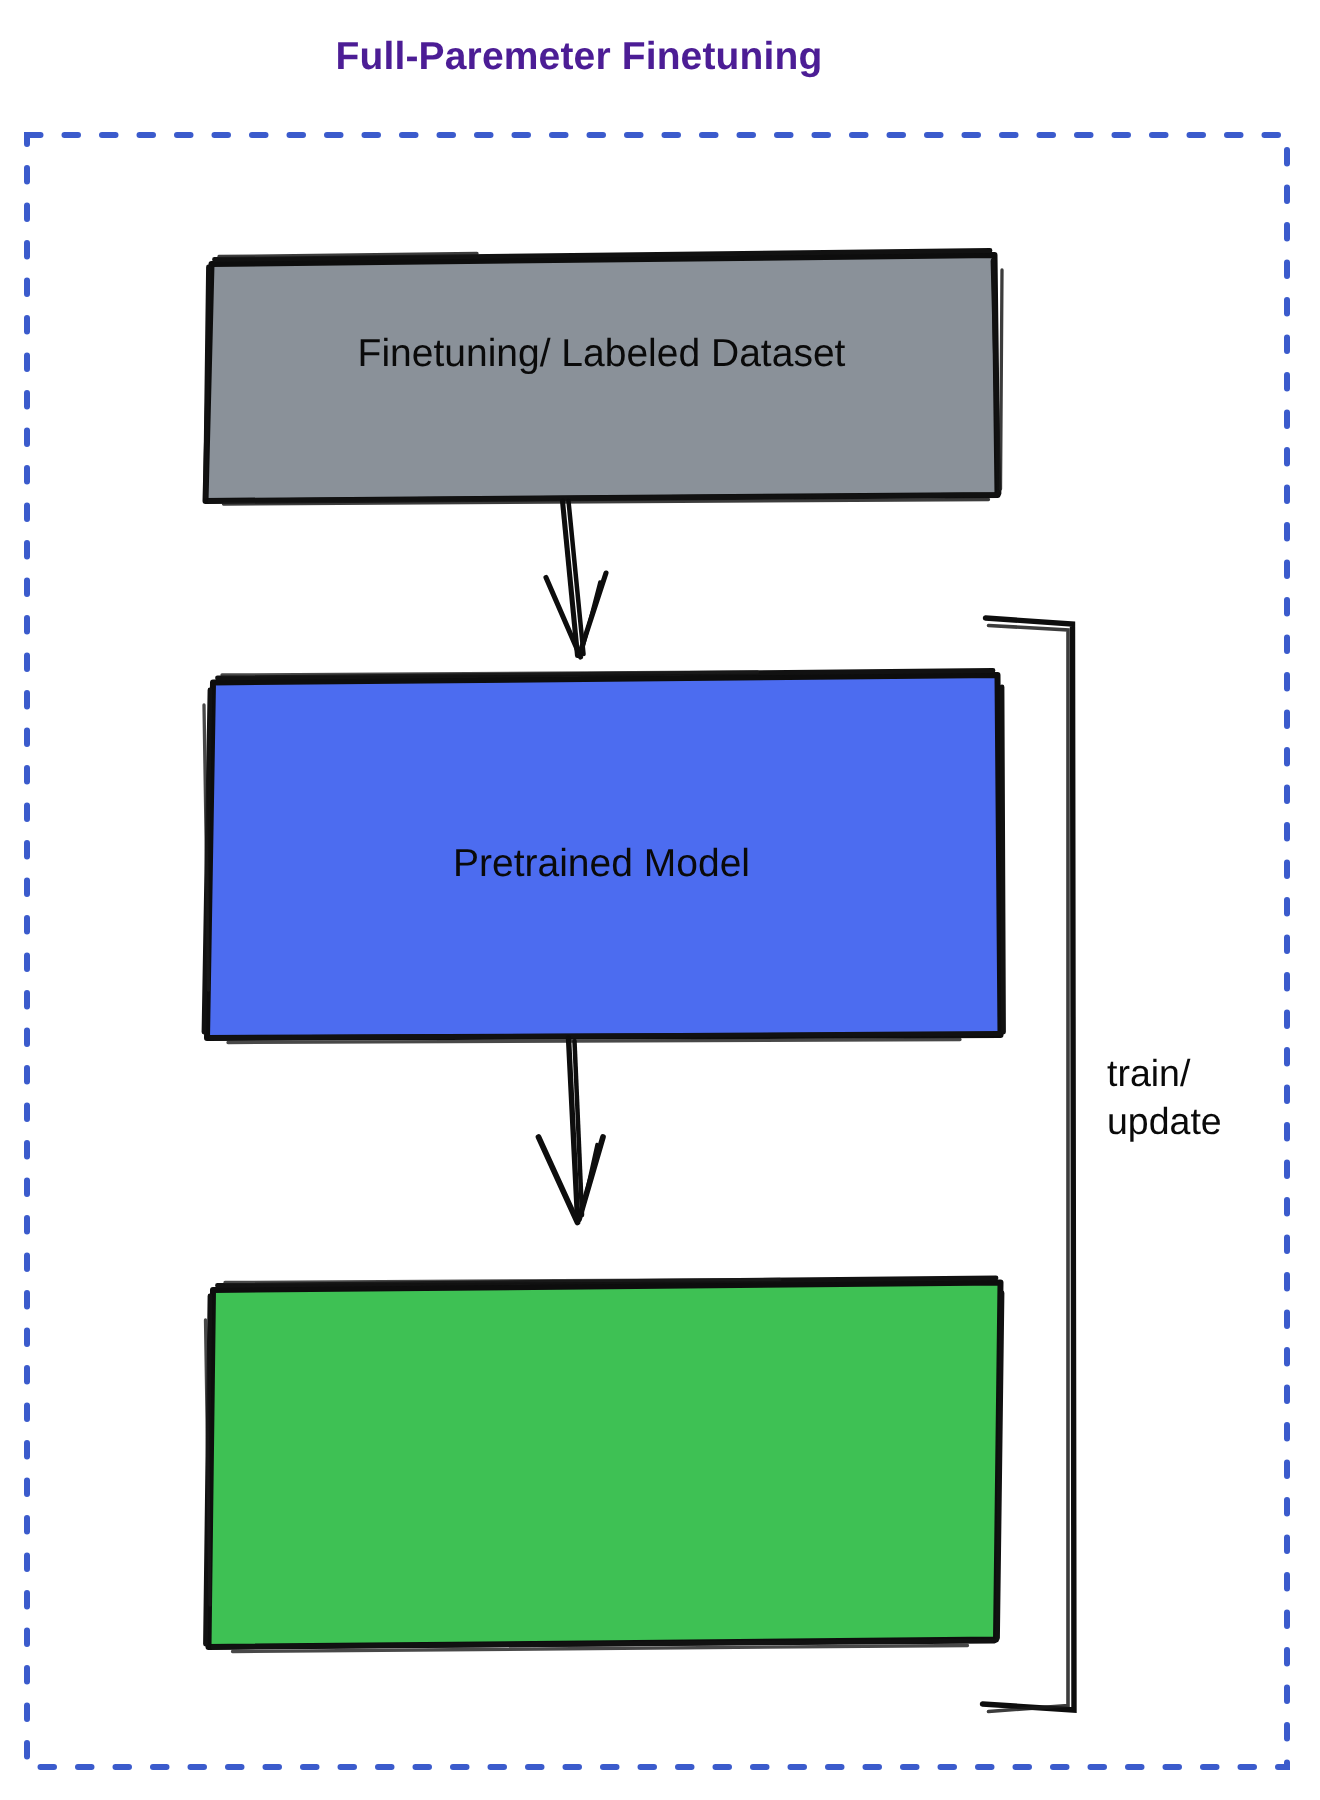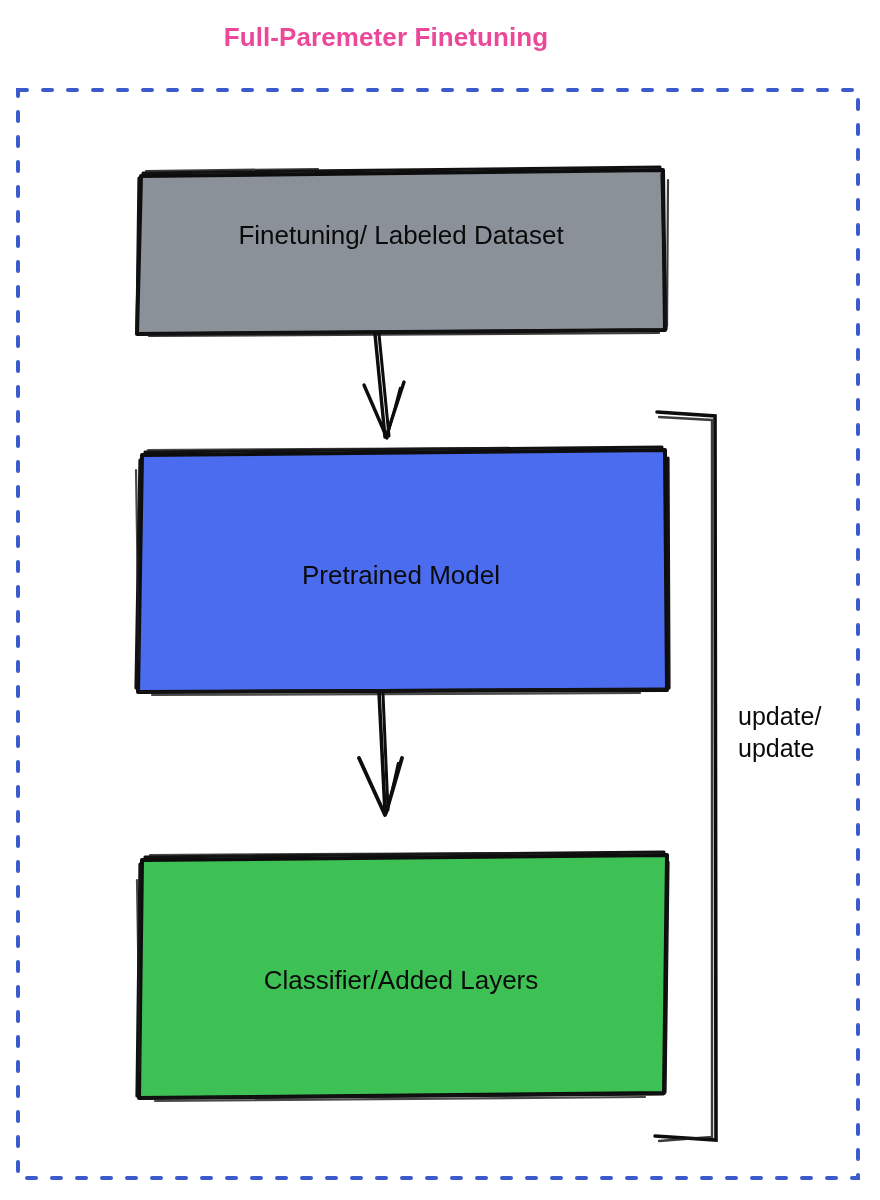--- a/index.html
+++ b/index.html
@@ -28,21 +28,21 @@
     display: block;
   }
   .dgm-title {
     position: absolute;
     left: 0;
     top: 22px;
     width: 772px;
     text-align: center;
     font-size: 26px;
     font-weight: bold;
-    color: #ec4899;
+    color: #4c1d95;
     letter-spacing: 0.1px;
     font-family: "Liberation Sans", sans-serif;
   }
   .node-label {
     position: absolute;
     text-align: center;
     color: #0a0a0a;
     font-size: 26px;
     font-family: Liberation Sans, sans-serif;
     white-space: nowrap;
@@ -105,18 +105,17 @@
     <g>
       <path d="M657,412 L715,416 L716,1140 L655,1136" fill="none" stroke="#0d0d0d" stroke-width="3.6" stroke-linecap="round" stroke-linejoin="miter"></path>
       <path d="M659,417 L712,420 L712,1137 L659,1141" fill="none" stroke="#1a1a1a" stroke-width="2.4" stroke-linecap="round" opacity="0.85"></path>
     </g>
   </svg>
 
   <div class="node-label" style="left:137px; top:220px; width:528px;">Finetuning/ Labeled Dataset</div>
 
   <div class="node-label" style="left:137px; top:560px; width:528px;text-align:center;">Pretrained Model</div>
 
-  <div class="node-label" style="left:137px; top:965px; width:528px;">Classifier/Added Layers</div>
 
-  <div class="edge-label" style="left:738px; top:700px; width:130px;">update/
+  <div class="edge-label" style="left:738px; top:700px; width:130px;">train/
 update</div>
 
 </div>
 
 </body></html>

